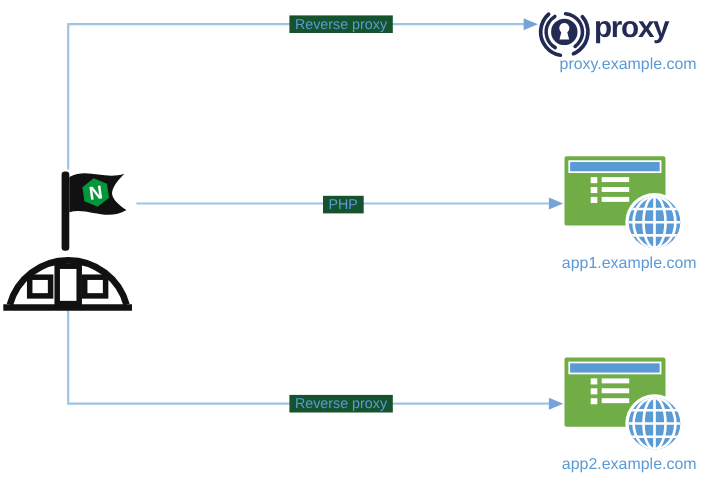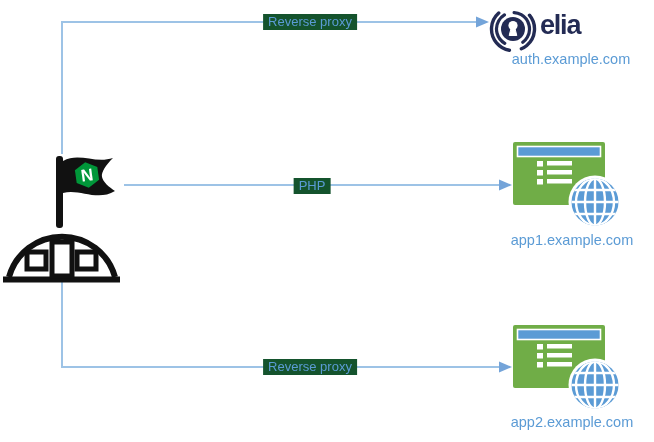--- a/index.html
+++ b/index.html
@@ -71,23 +71,23 @@
   </svg>
 
   <svg class="layer" style="left:488px;top:4px;" width="50" height="50" viewBox="0 0 50 50">
     <circle cx="25" cy="25" r="21.5" fill="none" stroke="var(--authelia-navy)" stroke-width="3.4" stroke-linecap="round" stroke-dasharray="40 12 48 35" transform="rotate(-40 25 25)"></circle>
     <circle cx="25" cy="25" r="16.5" fill="none" stroke="var(--authelia-navy)" stroke-width="3.2" stroke-linecap="round" stroke-dasharray="34 10 40 20" transform="rotate(120 25 25)"></circle>
     <circle cx="25" cy="25" r="12" fill="var(--authelia-navy)"></circle>
     <circle cx="25" cy="21.5" r="4.6" fill="#ffffff"></circle>
     <path d="M23,24.5 L27,24.5 L28.8,31.5 L21.2,31.5 Z" fill="#ffffff" stroke="#ffffff" stroke-width="1" stroke-linejoin="round"></path>
   </svg>
   <div class="wordmark">
-    <span class="wm-dark">elia</span>
+    <span class="wm-dark">proxy</span>
   </div>
-  <div class="domain-label" style="left:571px;top:51px;">auth.example.com</div>
+  <div class="domain-label" style="left:571px;top:51px;">proxy.example.com</div>
 
   <svg class="layer" style="left:513px;top:140px;" width="110" height="92" viewBox="0 0 110 92">
     <rect x="0" y="2" width="92" height="63" rx="2" fill="var(--app-green)"></rect>
     <rect x="4.5" y="6.5" width="83" height="10" fill="var(--app-bar-blue)" stroke="#ffffff" stroke-width="1.6"></rect>
     <g fill="#ffffff">
       <rect x="24" y="21" width="6" height="5.5"></rect>
         <rect x="34" y="21" width="25" height="4.5"></rect>
       <rect x="24" y="30" width="6" height="5.5"></rect>
         <rect x="34" y="30" width="25" height="4.5"></rect>
       <rect x="24" y="39" width="6" height="5.5"></rect>

